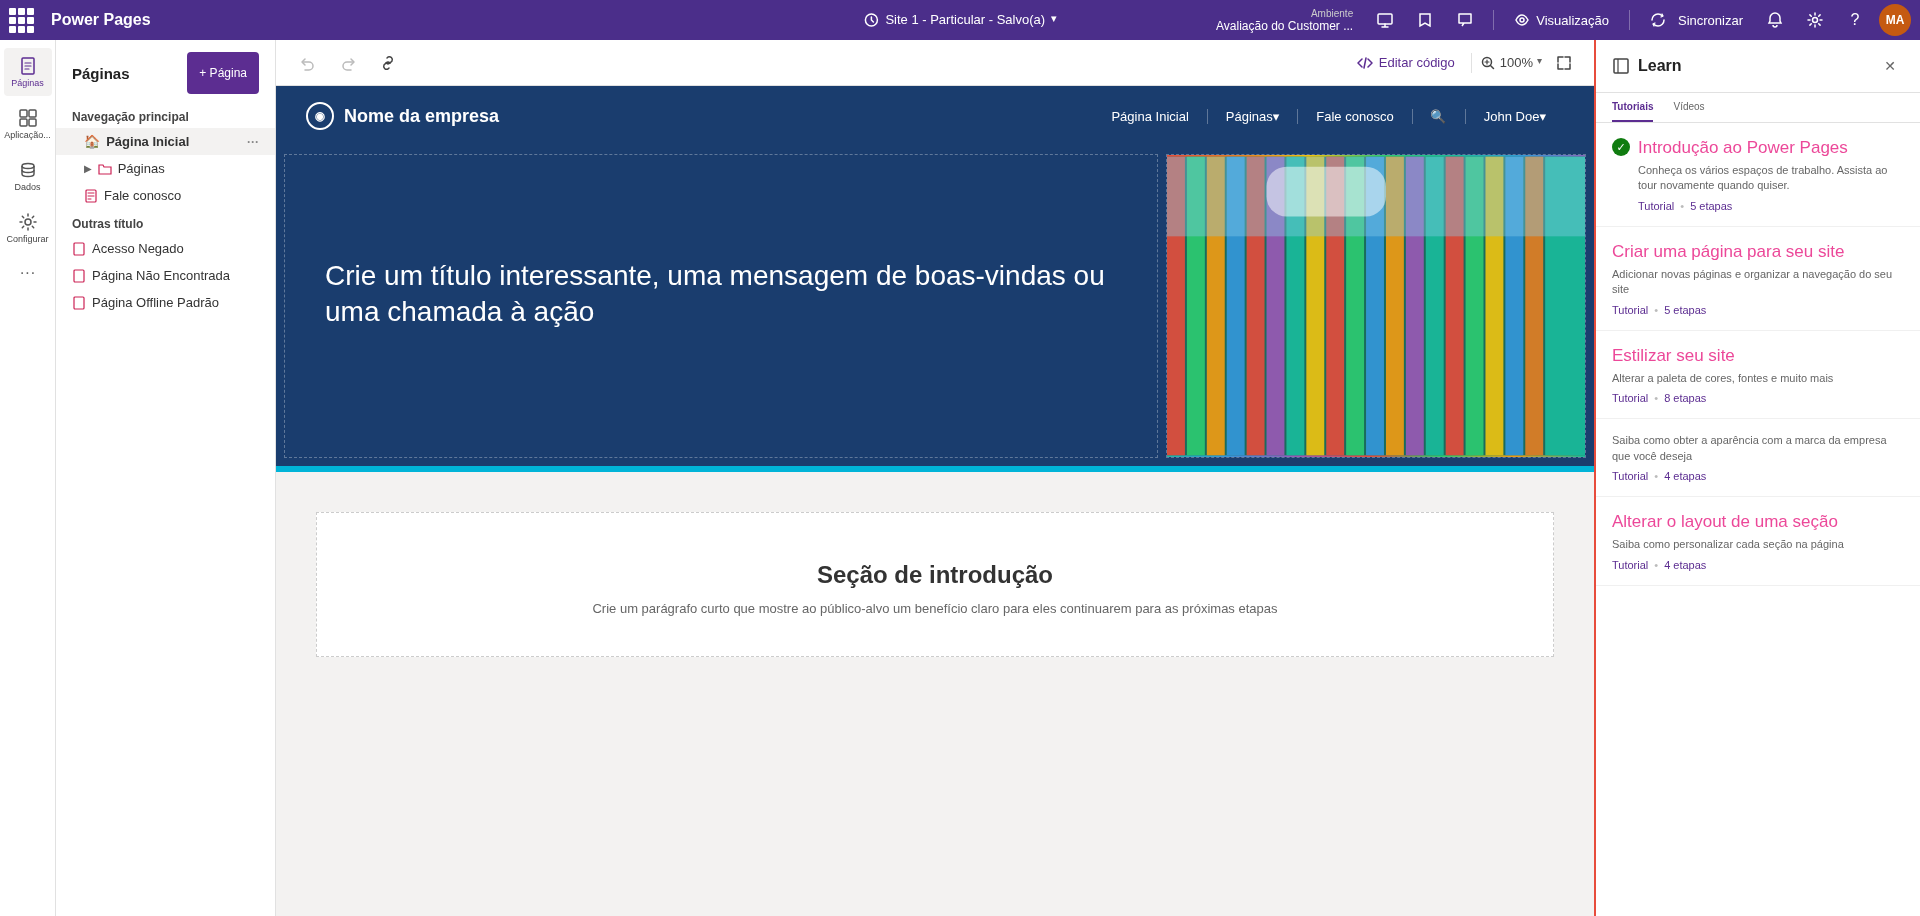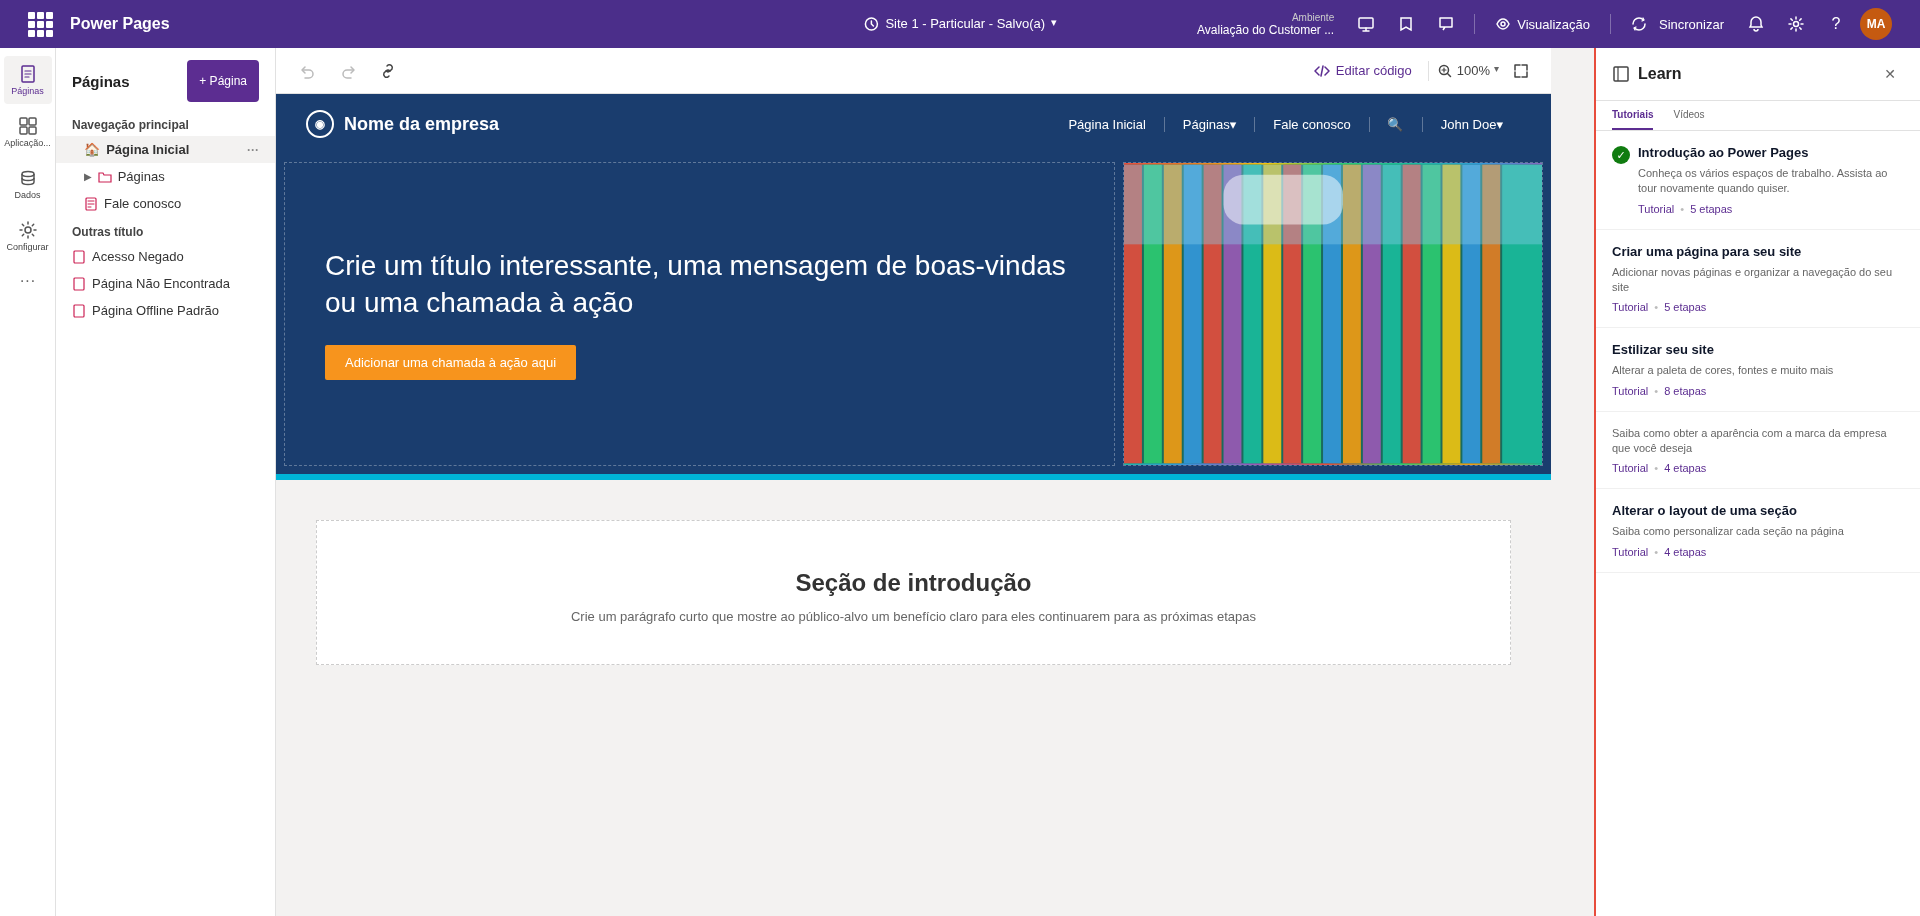--- a/index.html
+++ b/index.html
@@ -1,24 +1,24 @@
 <!DOCTYPE html>
 <html><head>
   <meta charset="utf-8">
   <style>
     * { margin: 0; padding: 0; box-sizing: border-box; }
     body { font-family: 'Segoe UI', sans-serif; background: #f3f2f1; width: 1920px; height: 916px; overflow: hidden; display: flex; flex-direction: column; }
 
     
     .top-nav {
       background: #4b2e8a;
-      height: 48px;
-      display: flex;
-      align-items: center;
-      padding: 0 28px;
+      height: 40px;
+      display: flex;
+      align-items: center;
+      padding: 0 9px;
       color: white;
       flex-shrink: 0;
       position: relative;
       z-index: 10;
     }
     .top-nav-left { display: flex; align-items: center; gap: 10px; }
     .waffle-icon { width: 24px; height: 24px; cursor: pointer; display: grid; grid-template-columns: repeat(3,7px); grid-template-rows: repeat(3,7px); gap: 2px; }
     .waffle-icon span { background: white; border-radius: 1px; }
     .app-title { color: white; font-size: 16px; font-weight: 600; margin-left: 8px; }
     .top-nav-center { position: absolute; left: 50%; transform: translateX(-50%); display: flex; align-items: flex-start; gap: 6px; color: white; font-size: 13px; }
@@ -222,21 +222,20 @@
 
     
     .learn-panel {
       width: 326px;
       background: white;
       border-left: 2px solid #e74c3c;
       display: flex;
       flex-direction: column;
       flex-shrink: 0;
       overflow: hidden;
-      margin-left: 43px;
     }
     .learn-panel-header {
       display: flex;
       align-items: center;
       padding: 12px 16px;
       border-bottom: 1px solid #e1e1e1;
       gap: 8px;
     }
     .learn-panel-title { font-size: 16px; font-weight: 600; color: #222; flex: 1; }
     .learn-close-btn { width: 28px; height: 28px; display: flex; align-items: center; justify-content: center; color: #666; cursor: pointer; border-radius: 4px; font-size: 14px; }
@@ -244,21 +243,21 @@
     .learn-tab { padding: 8px 0; margin-right: 20px; font-size: 10px; color: #666; cursor: pointer; border-bottom: 2px solid transparent; }
     .learn-tab.active { color: #5c2d91; border-bottom: 2px solid #5c2d91; font-weight: 600; }
     .learn-content { flex: 1; overflow-y: auto; }
     .tutorial-item {
       padding: 14px 16px;
       border-bottom: 1px solid #f0f0f0;
       cursor: pointer;
     }
     .tutorial-item-header { display: flex; align-items: flex-start; gap: 8px; }
     .tutorial-check { width: 18px; height: 18px; background: #107c10; border-radius: 50%; display: flex; align-items: center; justify-content: center; color: white; font-size: 11px; flex-shrink: 0; margin-top: 1px; }
-    .tutorial-title { font-size: 13px; font-weight: 700; color: #0f172a; line-height: 1.3; margin-bottom: 4px; }
+    .tutorial-title { font-size: 17px; font-weight: 400; color: #ec4899; line-height: 1.3; margin-bottom: 4px; }
     .tutorial-desc { font-size: 11px; color: #666; line-height: 1.4; margin-bottom: 6px; }
     .tutorial-meta { font-size: 11px; color: #5c2d91; display: flex; align-items: center; gap: 6px; }
     .tutorial-meta-sep { color: #bbb; }
 
     
     .preview-btn {
       display: flex; align-items: center; gap: 6px;
       color: #5c2d91; font-size: 13px; cursor: pointer;
       padding: 4px 8px; border-radius: 4px;
     }
@@ -514,21 +513,20 @@
             </div>
             <div class="site-nav-link">
               <span>John Doe▾</span>
             </div>
           </div>
         </div>
 
         <div class="hero-section">
           <div class="hero-text-area">
             <h2 class="hero-title">Crie um título interessante, uma mensagem de boas-vindas ou uma chamada à ação</h2>
-            <button class="hero-cta-btn">Adicionar uma chamada à ação aqui</button>
           </div>
           <div class="hero-image-area">
             <div class="hero-image-placeholder">
               <svg class="colorful-bars" viewBox="0 0 420 300" xmlns="http://www.w3.org/2000/svg">
 
                 <rect x="0" y="0" width="420" height="300" fill="#1a6b5c"></rect>
                 <rect x="0" y="0" width="18" height="300" fill="#e74c3c" opacity="0.9"></rect>
                 <rect x="20" y="0" width="18" height="300" fill="#2ecc71" opacity="0.9"></rect>
                 <rect x="40" y="0" width="18" height="300" fill="#f39c12" opacity="0.9"></rect>
                 <rect x="60" y="0" width="18" height="300" fill="#3498db" opacity="0.9"></rect>

